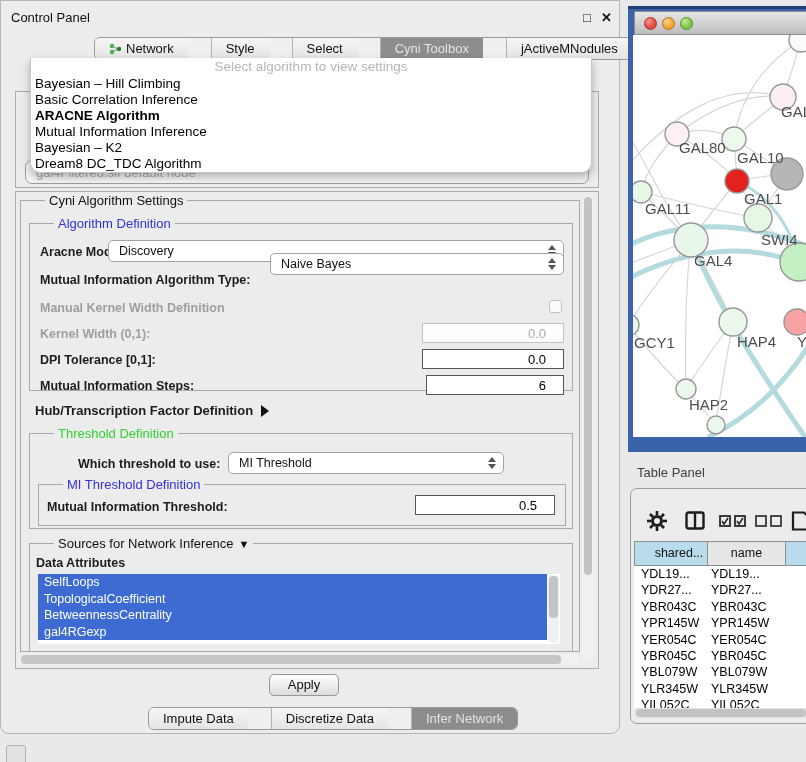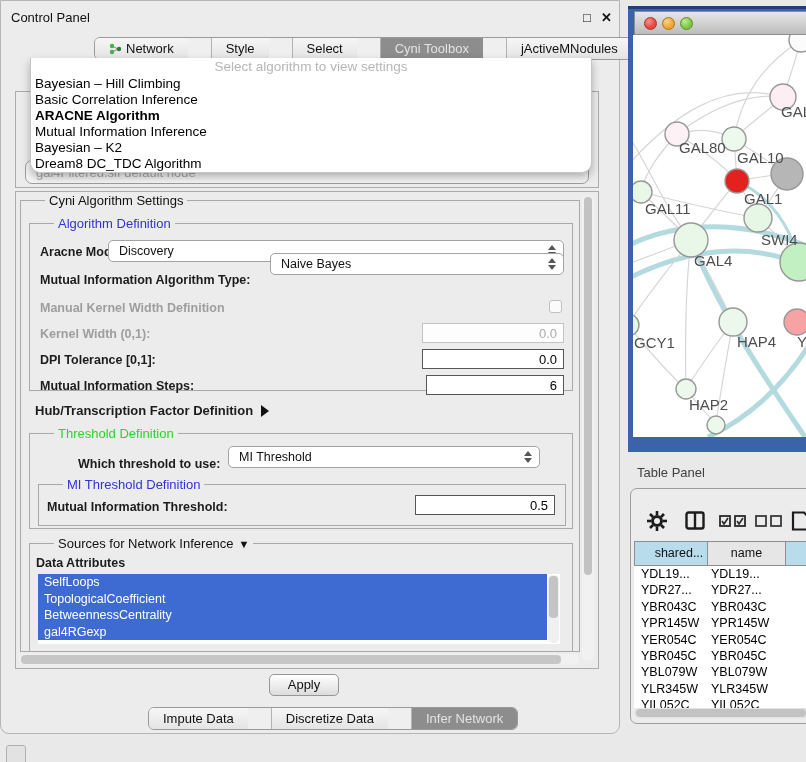--- a/index.html
+++ b/index.html
@@ -52,21 +52,21 @@
   .lbl.dis { color:#9e9e9e; }
 
   .combo { position:absolute; height:22px; background:#fff; border:1px solid #a3a3a3;
            border-radius:5px; font-size:12.5px; line-height:20px; padding-left:10px; color:#111; }
   .spin { position:absolute; right:7px; top:4px; }
   .spin i { display:block; width:0; height:0; border-left:4px solid transparent; border-right:4px solid transparent; }
   .spin .up { border-bottom:5px solid #555; margin-bottom:2px; }
   .spin .dn { border-top:5px solid #555; }
 
   input.tfield { position:absolute; height:20px; border:1px solid #565656; background:#fff;
-                 font-size:13px; text-align:right; padding-right:6px; font-family:inherit; color:#000; }
+                 font-size:13px; text-align:right; padding-right:17px; font-family:inherit; color:#000; }
   input.tfield.dis { border-color:#c3c3c3; color:#ababab; background:#fdfdfd; }
   .checkbox { position:absolute; width:13px; height:13px; border:1px solid #c0c0c0;
               border-radius:3px; background:#fbfbfb; }
   .caret-right { display:inline-block; width:0; height:0; border-top:6px solid transparent;
                  border-bottom:6px solid transparent; border-left:8px solid #111;
                  vertical-align:-2px; margin-left:8px; }
   .caret-down { font-size:11px; color:#111; margin-left:5px; }
 
   .attr-lbl { position:absolute; font-size:12.5px; font-weight:bold; color:#1c1c1c; }
   .attr-list { position:absolute; background:#fff; overflow:hidden; }
@@ -195,21 +195,21 @@
           <span class="lbl" style="left:10px; top:155px;">Mutual Information Steps:</span>
           <input class="tfield" style="right: 8px; top: 151px; width: 138px;" value="6">
         </div>
 
         <span class="lbl" style="left:14px; top:202px; font-size:13px;text-align:right;"><span>Hub/Transcription Factor Definition</span><i class="caret-right"></i></span>
 
         <div class="group" style="left:8px; top:232px; width:544px; height:96px;">
           <span class="legend green">Threshold Definition</span>
 
           <span class="lbl" style="left:48px; top:23px;">Which threshold to use:</span>
-          <div class="combo" style="left:198px; top:12px; width:312px;">
+          <div class="combo" style="left:198px; top:18px; width:276px;">
             <span>MI Threshold</span>
             <span class="spin">
                 <i class="up"></i>
                 <i class="dn"></i>
               </span>
           </div>
 
           <div class="group" style="left:8px; top:50px; width:528px; height:42px;">
             <span class="legend blue">MI Threshold Definition</span>
             <span class="lbl" style="left:8px; top:15px;">Mutual Information Threshold:</span>

